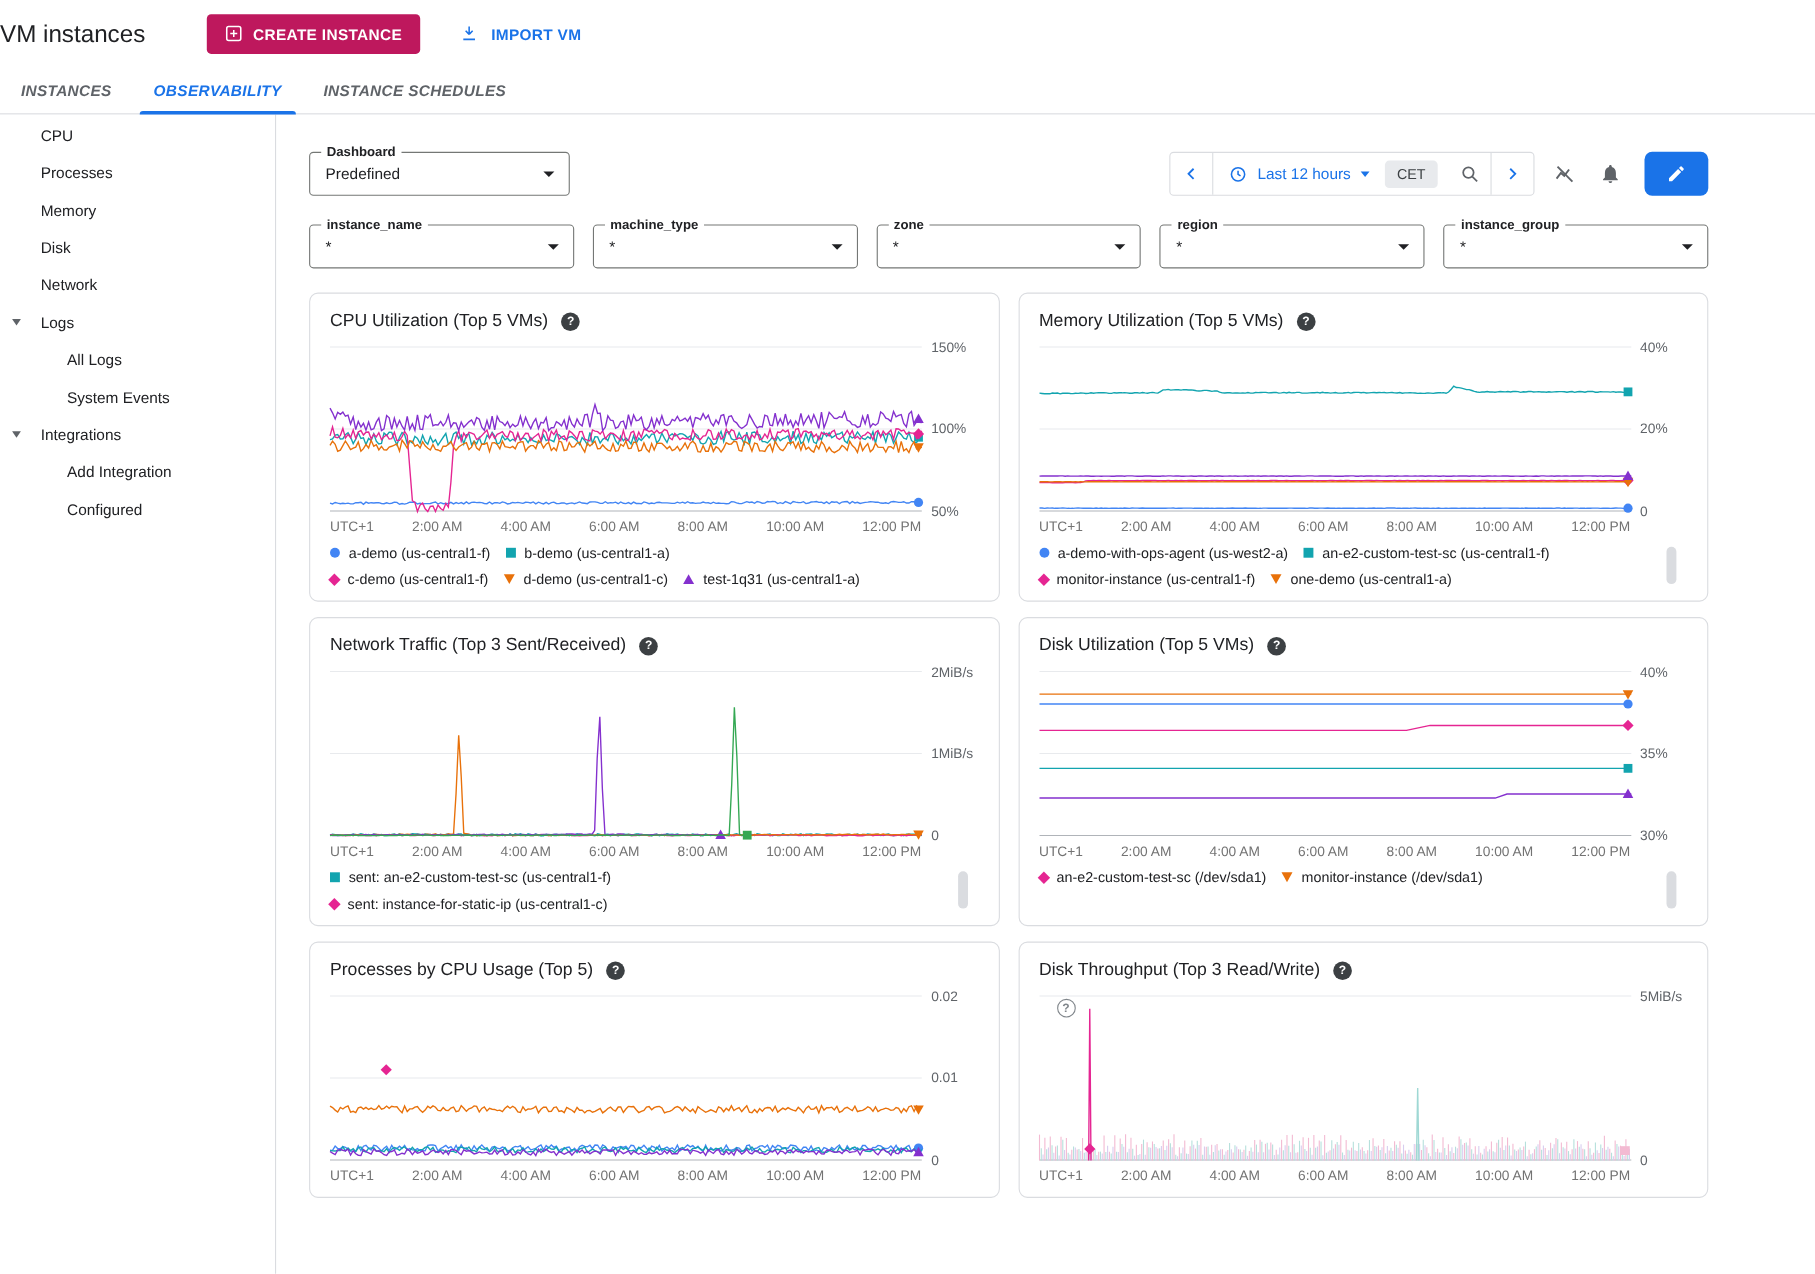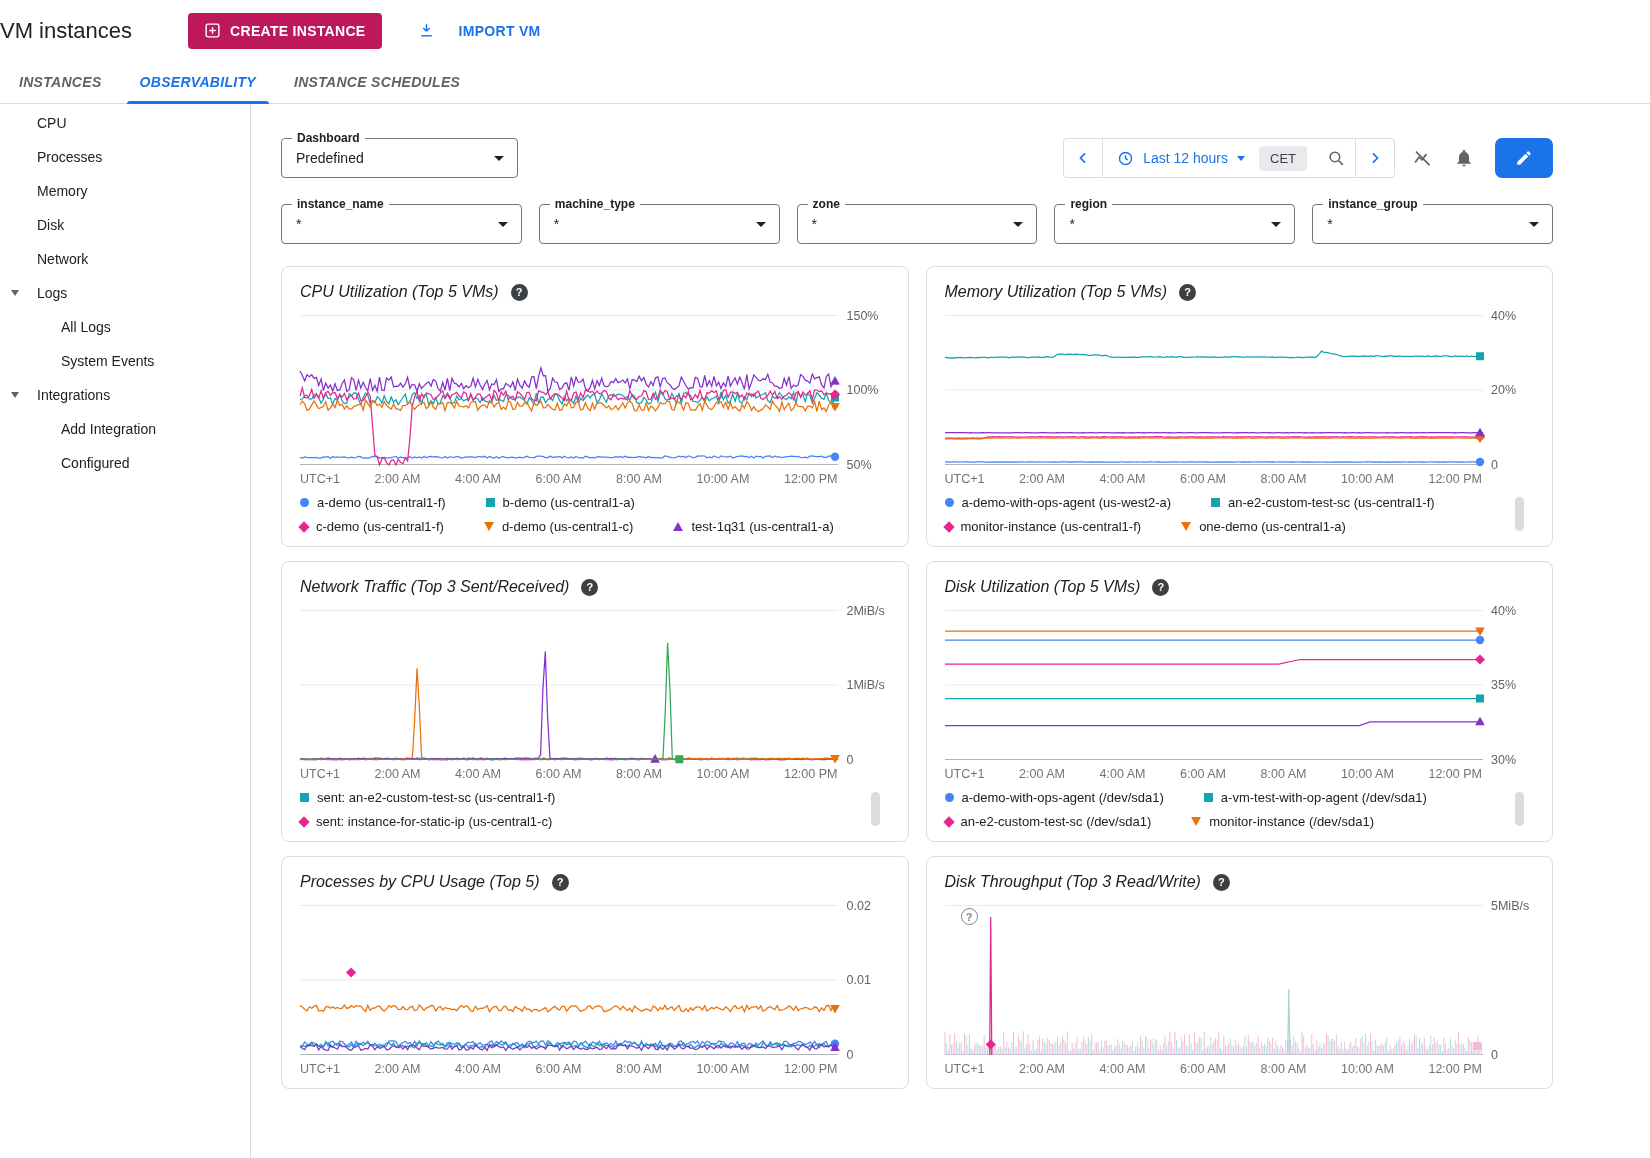--- a/index.html
+++ b/index.html
@@ -10,21 +10,21 @@
   }
   
   .page-header { height:61px; display:flex; align-items:center; padding:0 0; }
   .page-title { font-size:22px; font-weight:400; margin:0 56px 0 0; color:#202124; }
   .btn-primary {
     display:inline-flex; align-items:center; gap:9px; height:36px; padding:0 16px;
     background:#be185d; color:#fff; border:none; border-radius:4px; cursor:pointer;
     font-family:inherit; font-size:14px; font-weight:700; letter-spacing:.3px;
   }
   .btn-text {
-    display:inline-flex; align-items:center; gap:24px; margin-left:26px; padding:6px 10px;
+    display:inline-flex; align-items:center; gap:12px; margin-left:26px; padding:6px 10px;
     background:none; border:none; color:#1a73e8; cursor:pointer;
     font-family:inherit; font-size:14px; font-weight:700; letter-spacing:.3px;
   }
   
   .tabs { display:flex; height:42px; border-bottom:1px solid #dadce0; }
   .tab { padding:0 19px; display:flex; align-items:center; font-size:14px; font-weight:700;
          letter-spacing:.3px; color:#5f6368; cursor:pointer; position:relative;font-style:italic; }
   .tab.active { color:#1a73e8; }
   .tab.active::after { content:''; position:absolute; left:6px; right:6px; bottom:-1px; height:3px;
          background:#1a73e8; border-radius:3px 3px 0 0; }
@@ -66,38 +66,38 @@
                 border-top:5px solid #1a73e8; }
   .tz-chip { background:#e8eaed; color:#3c4043; border-radius:4px; padding:5px 11px; margin-right:10px;
              font-size:13px; font-weight:500; cursor:pointer; }
   .icon-btn { background:none; border:none; cursor:pointer; padding:4px; display:flex; }
   .edit-btn { width:46px; height:38px; background:#1a73e8; border:none; border-radius:7px;
               display:flex; align-items:center; justify-content:center; cursor:pointer; margin-left:4px; }
   
   .charts { margin-top:22px; display:grid; grid-template-columns:1fr 1fr; column-gap:17px; row-gap:14px; }
   .chart-card { border:1px solid #dadce0; border-radius:8px; padding:16px 18px 12px 18px; background:#fff; }
   .chart-title-row { display:flex; align-items:center; gap:12px; }
-  .chart-title { font-size:16px; color:#202124;font-style:italic; }
+  .chart-title { font-size:16px; color:#202124; }
   .help-badge { width:17px; height:17px; border-radius:50%; background:#3c4043; color:#fff;
                 display:flex; align-items:center; justify-content:center; font-size:11px; font-weight:700;
                 cursor:pointer; flex:none; }
   .help-badge::after { content:'?'; }
   .plot-row { display:flex; margin-top:14px; }
   .plot { flex:1; position:relative; height:150px; }
   .plot svg { position:absolute; left:0; top:0; overflow:visible; }
   .ylabels { width:52px; position:relative; font-size:12.5px; color:#5f6368; flex:none; }
   .ylab { position:absolute; left:9px; transform:translateY(-50%); white-space:nowrap; }
   .overlay-help { position:absolute; left:16px; top:3px; width:15px; height:15px; border:1.5px solid #80868b;
                   border-radius:50%; color:#80868b; font-size:11px; font-weight:700;
                   display:flex; align-items:center; justify-content:center; z-index:2; cursor:pointer; }
   .overlay-help::after { content:'?'; }
   .x-row { display:flex; justify-content:space-between; margin-top:7px; margin-right:52px;
            font-size:12.5px; color:#737373; }
   .legend { margin-top:5px; margin-right:52px; position:relative; font-size:13px; color:#202124; }
-  .legend-row { display:flex; column-gap:40px; margin-top:9px; align-items:center; }
+  .legend-row { display:flex; column-gap:14px; margin-top:9px; align-items:center; }
   .legend-item { display:flex; align-items:center; gap:8px; cursor:pointer; white-space:nowrap; }
   .mk { width:9px; height:9px; flex:none; }
   .mk.circle { border-radius:50%; }
   .mk.diamond { width:8px; height:8px; transform:rotate(45deg); }
   .mk.triangle-up { width:0; height:0; background:none !important;
     border-left:5px solid transparent; border-right:5px solid transparent; border-bottom:9px solid currentColor; }
   .mk.triangle-down { width:0; height:0; background:none !important;
     border-left:5px solid transparent; border-right:5px solid transparent; border-top:9px solid currentColor; }
   .legend-scroll { position:absolute; right:-42px; top:2px; width:9px; height:34px;
                    background:#dadce0; border-radius:5px; }
@@ -473,30 +473,20 @@
           <div class="x-row">
             <span class="xlab">UTC+1</span>
             <span class="xlab">2:00 AM</span>
             <span class="xlab">4:00 AM</span>
             <span class="xlab">6:00 AM</span>
             <span class="xlab">8:00 AM</span>
             <span class="xlab">10:00 AM</span>
             <span class="xlab">12:00 PM</span>
           </div>
           <div class="legend">
-            <div class="legend-row">
-              <span class="legend-item">
-                <span class="mk circle" style="background: rgb(66, 133, 244); color: rgb(66, 133, 244);"></span>
-                <span class="legend-name">a-demo-with-ops-agent (/dev/sda1)</span>
-              </span>
-              <span class="legend-item">
-                <span class="mk square" style="background: rgb(18, 164, 175); color: rgb(18, 164, 175);"></span>
-                <span class="legend-name">a-vm-test-with-op-agent (/dev/sda1)</span>
-              </span>
-            </div>
             <div class="legend-row">
               <span class="legend-item">
                 <span class="mk diamond" style="background: rgb(229, 37, 146); color: rgb(229, 37, 146);"></span>
                 <span class="legend-name">an-e2-custom-test-sc (/dev/sda1)</span>
               </span>
               <span class="legend-item">
                 <span class="mk triangle-down" style="background: rgb(232, 113, 10); color: rgb(232, 113, 10);"></span>
                 <span class="legend-name">monitor-instance (/dev/sda1)</span>
               </span>
             </div>

